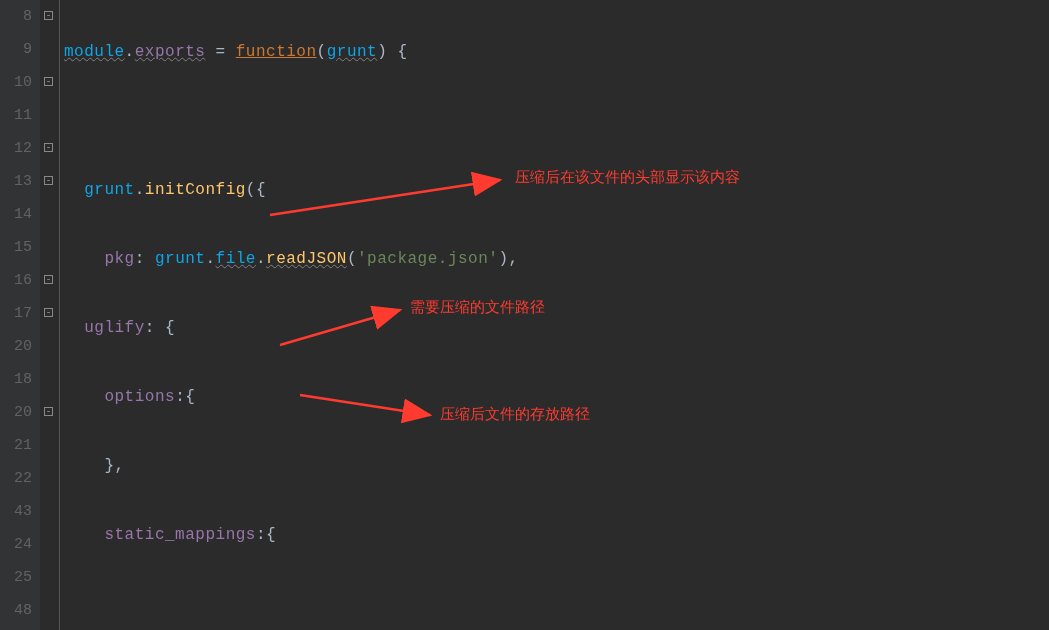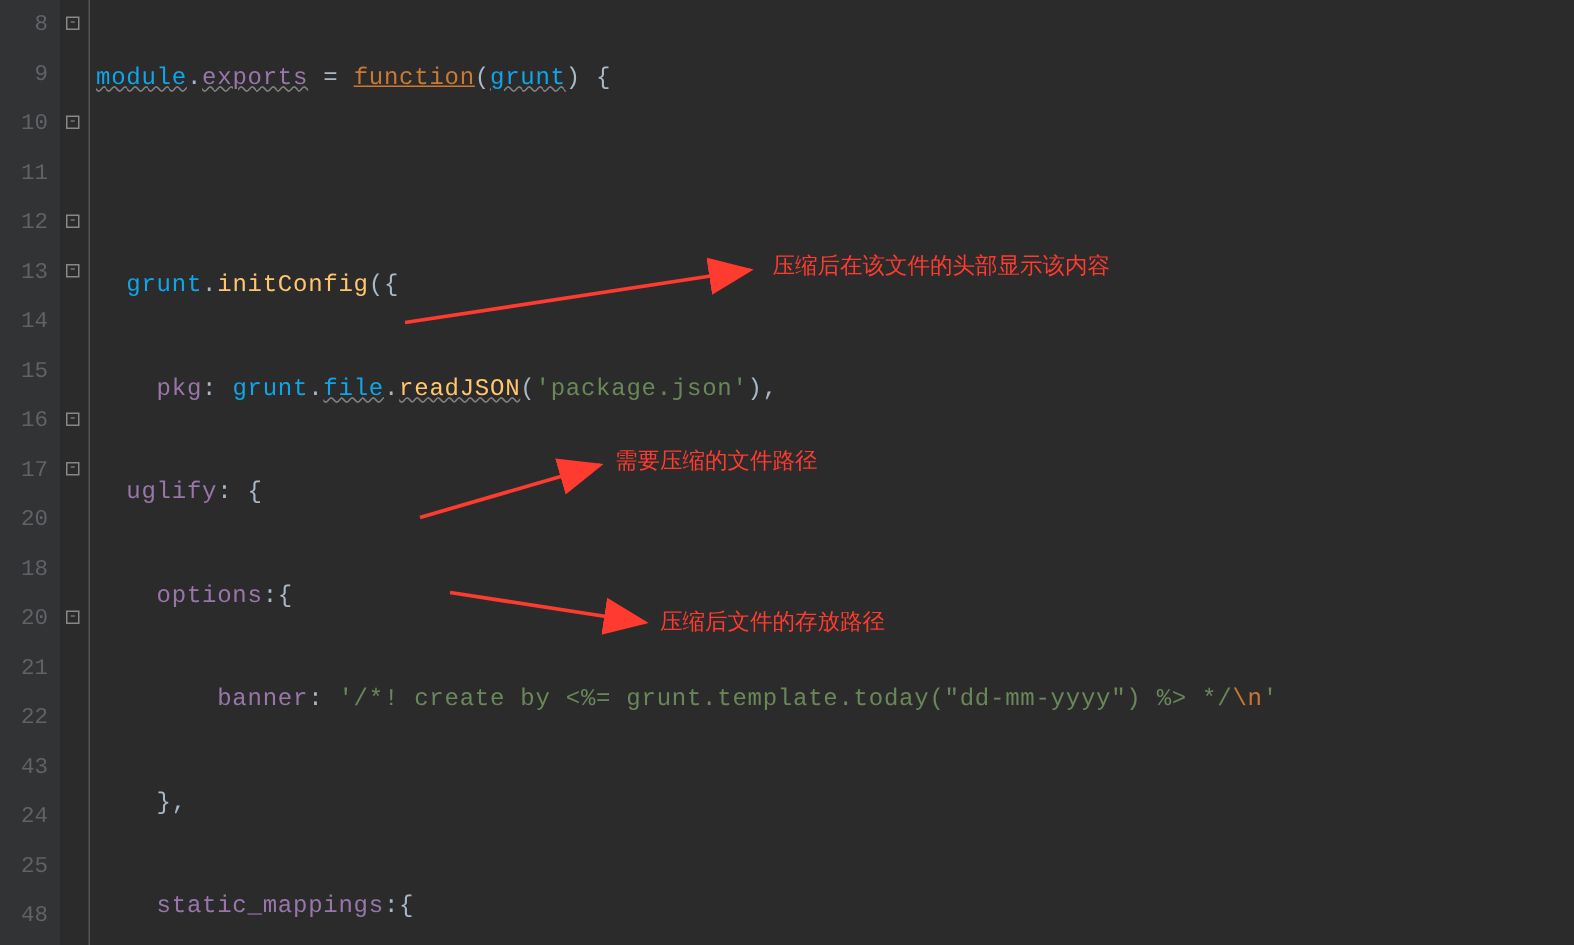--- a/index.html
+++ b/index.html
@@ -142,21 +142,20 @@
       <div class="fc"></div>
       <div class="fc"></div>
   </div>
   <div class="code">
     <div class="cl"><span class="id ul">module</span><span class="punct">.</span><span class="prop ul">exports</span><span class="op"> = </span><span class="kw">function</span><span class="punct">(</span><span class="id ul">grunt</span><span class="punct">)</span><span> </span><span class="punct">{</span></div>
     <div class="cl"></div>
     <div class="cl"><span>  </span><span class="id">grunt</span><span class="punct">.</span><span class="func">initConfig</span><span class="punct">(</span><span class="punct">{</span></div>
     <div class="cl"><span>    </span><span class="prop">pkg</span><span class="punct">: </span><span class="id">grunt</span><span class="punct">.</span><span class="id ul">file</span><span class="punct">.</span><span class="func ul">readJSON</span><span class="punct">(</span><span class="str">'package.json'</span><span class="punct">)</span><span class="punct">,</span></div>
     <div class="cl"><span>  </span><span class="prop">uglify</span><span class="punct">: </span><span class="punct">{</span></div>
     <div class="cl"><span>    </span><span class="prop">options</span><span class="punct">:</span><span class="punct">{</span></div>
-    <div class="cl"><span>        </span><span class="prop">banner</span><span class="punct">: </span><span class="str">'/*! create by &lt;%= grunt.template.today("dd-mm-yyyy") %&gt; */</span><span class="esc">\n</span><span class="str">'</span></div>
     <div class="cl"><span>    </span><span class="punct">}</span><span class="punct">,</span></div>
     <div class="cl"><span>    </span><span class="prop">static_mappings</span><span class="punct">:</span><span class="punct">{</span></div>
     
     
     
     
     
     
     
     

